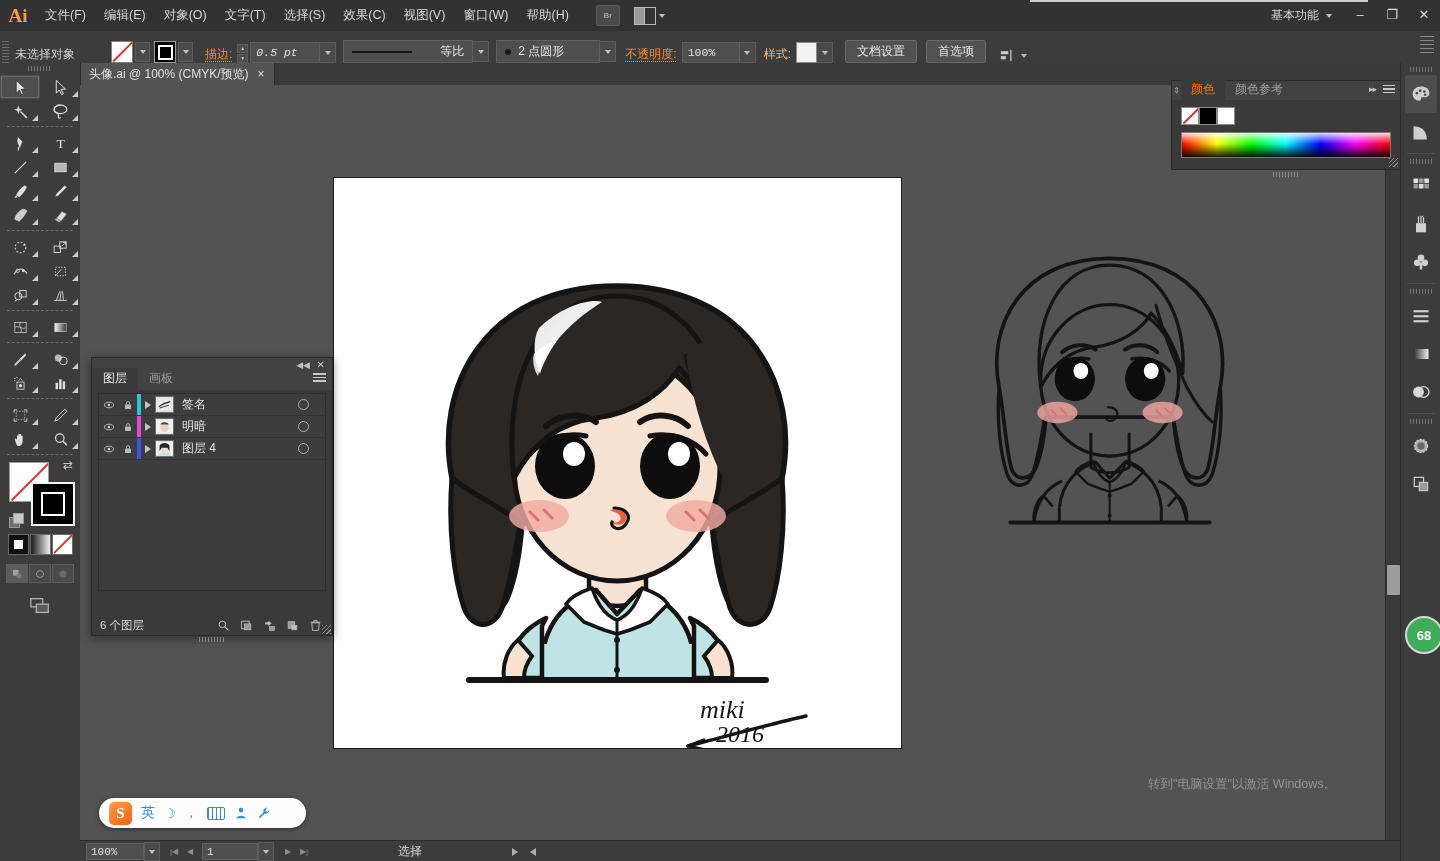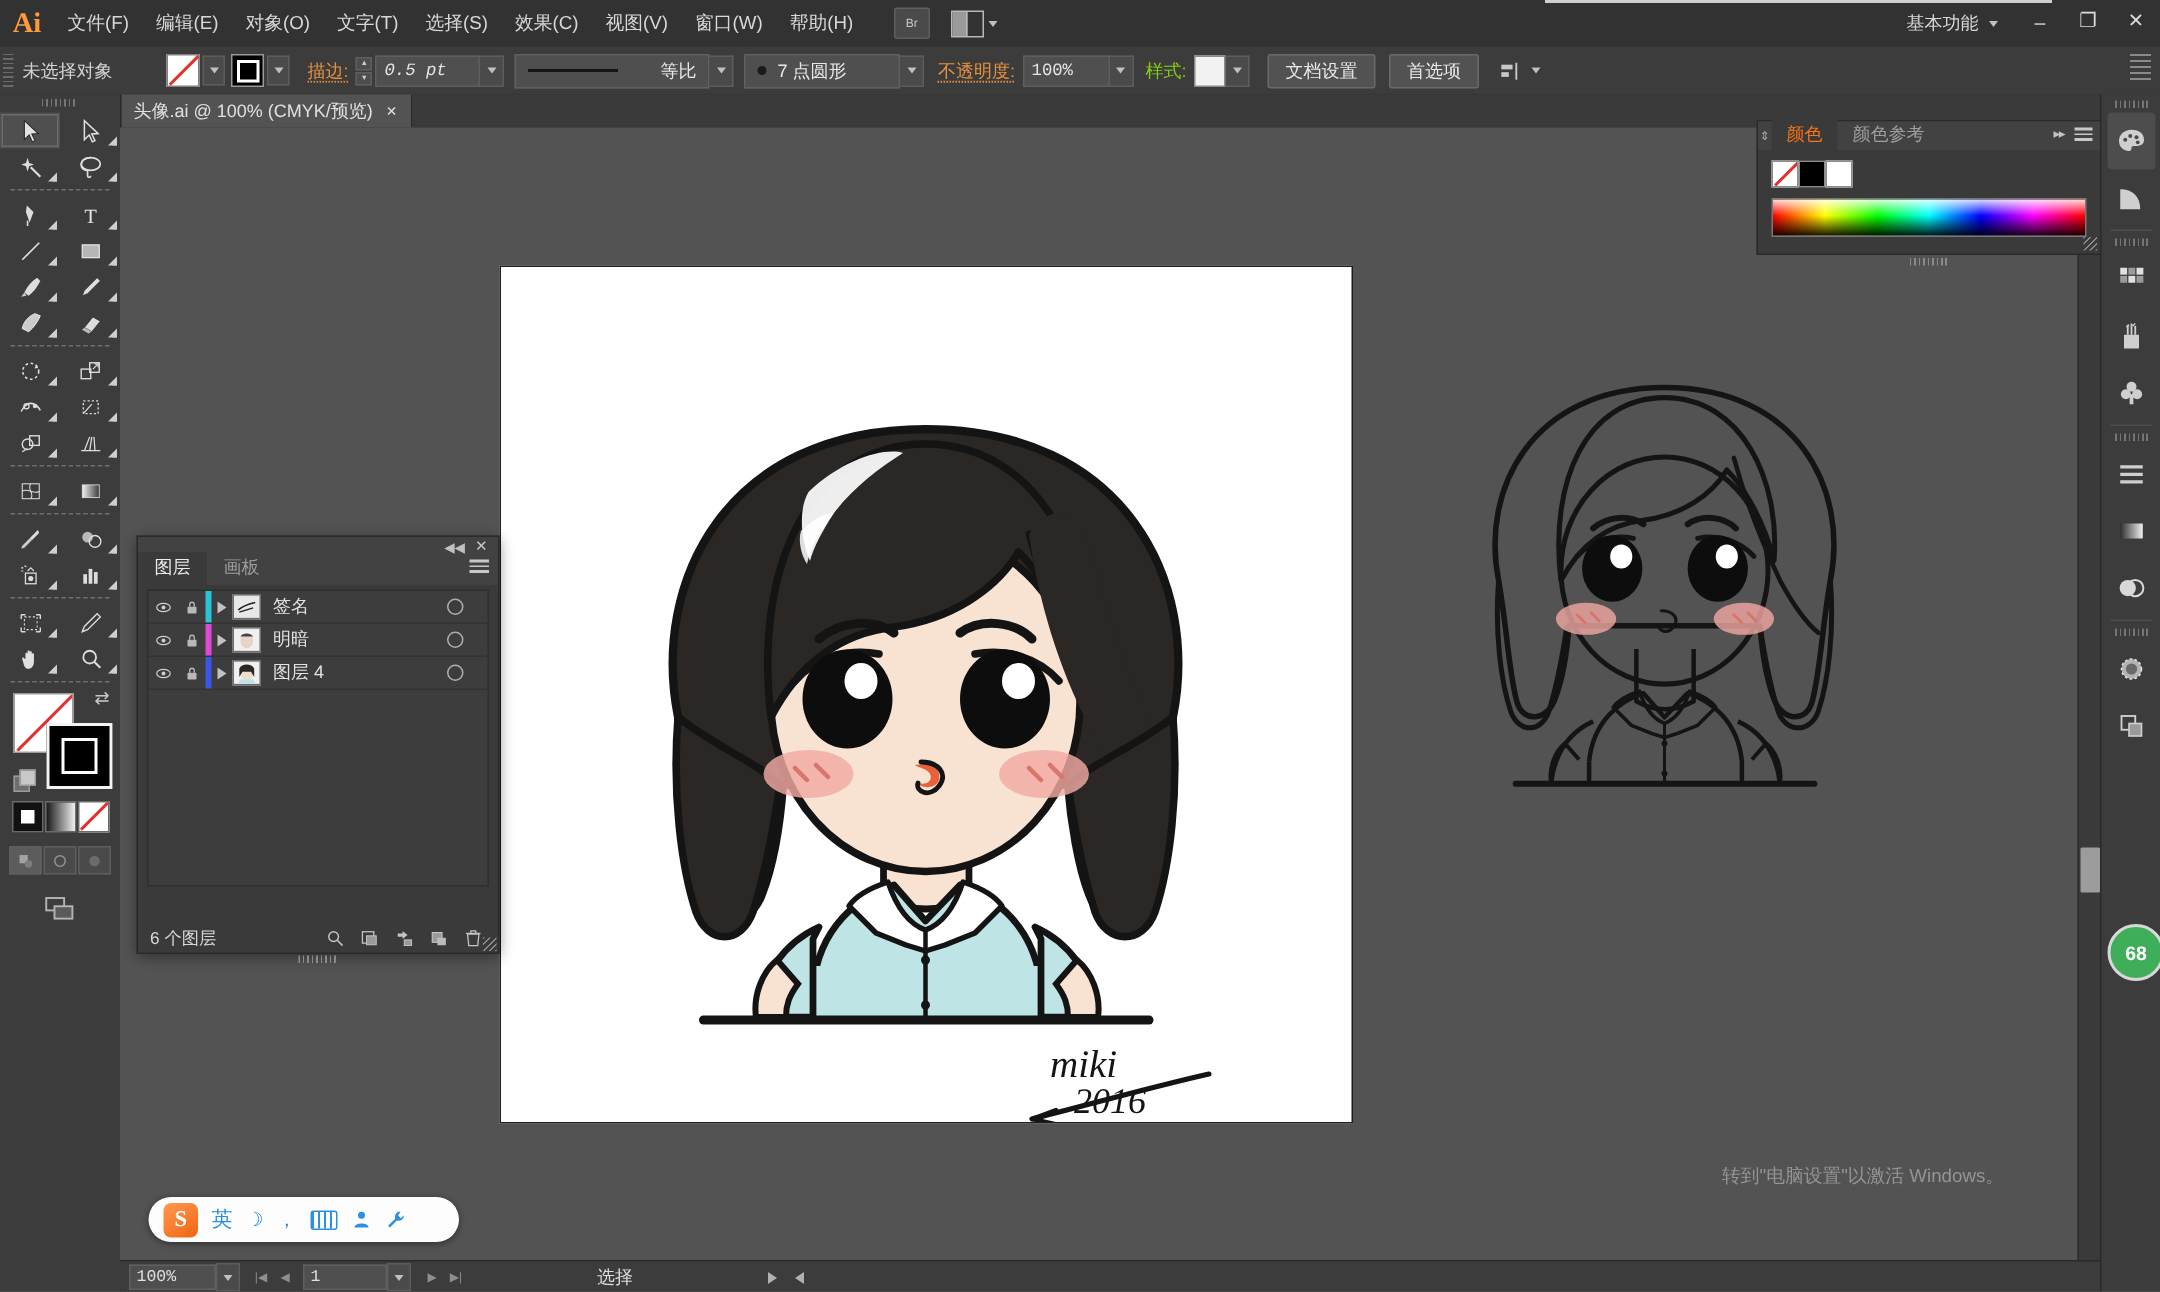--- a/index.html
+++ b/index.html
@@ -23,21 +23,21 @@
   .arr-box i:last-child{border-right:none;background:transparent;}
   .caret{width:0;height:0;border-left:3.5px solid transparent;border-right:3.5px solid transparent;
     border-top:4px solid #c0c0c0;}
   #ws-wrap{position:absolute;right:108px;top:0;height:31px;display:flex;align-items:center;gap:7px;}
   #ws-label{font-size:12px;color:#d8d8d8;}
   #win-ctl{position:absolute;right:0;top:0;height:28px;display:flex;}
   .wbtn{width:32px;height:28px;display:flex;align-items:center;justify-content:center;color:#dcdcdc;font-size:13px;}
   #hl-line{position:absolute;left:1030px;top:0;width:338px;height:2px;background:#cfcfcf;}
   
   #controlbar{left:0;top:31px;width:1440px;height:32px;background:#3c3c3c;
-    border-bottom:1px solid #2b2b2b;display:flex;align-items:center;}
+    border-bottom:1px solid #2b2b2b;display:flex;align-items:flex-end;}
   .grip{width:7px;height:22px;margin:0 3px 0 2px;
     background:repeating-linear-gradient(to bottom,#6a6a6a 0 1px,transparent 1px 3px);}
   #nosel{font-size:12px;color:#d4d4d4;margin-left:3px;width:96px;}
   .swatch-wrap{display:flex;align-items:center;margin-right:4px;}
   .sw-none{width:20px;height:20px;background:#fff;border:1px solid #808080;position:relative;}
   .sw-none:after{content:"";position:absolute;left:-3px;top:9px;width:27px;height:1.5px;
     background:#e2312b;transform:rotate(-45deg);}
   .sw-stroke{width:20px;height:20px;background:#000;border:1px solid #9a9a9a;
     display:flex;align-items:center;justify-content:center;}
   .sw-stroke i{width:11px;height:11px;border:2px solid #fff;background:#000;display:block;}
@@ -280,36 +280,36 @@
       <span>等比</span>
     </div>
     <div class="drop-btn">
       <div class="caret"></div>
     </div>
   </div>
 
   <div style="display:flex;align-items:center;margin-right:7px;">
     <div class="combo" style="width:86px;">
       <span class="dotmark"></span>
-      <span>7 点圆形</span>
+      <span>2 点圆形</span>
     </div>
     <div class="drop-btn">
       <div class="caret"></div>
     </div>
   </div>
 
   <div class="lbl-orange" style="margin-left:2px;">不透明度:</div>
   <div style="display:flex;align-items:center;margin-right:8px;">
     <div class="fld" style="width:46px;">100%</div>
     <div class="drop-btn">
       <div class="caret"></div>
     </div>
   </div>
 
-  <div style="color:#84cc16;font-size:12px;margin-right:5px;">样式:</div>
+  <div style="color:#fdba74;font-size:12px;margin-right:5px;">样式:</div>
   <div style="display:flex;align-items:center;margin-right:12px;">
     <div class="sw-style"></div>
     <div class="drop-btn">
       <div class="caret"></div>
     </div>
   </div>
 
   <div class="btn3d" style="margin-right:9px;">文档设置</div>
   <div class="btn3d" style="margin-right:12px;">首选项</div>
 

